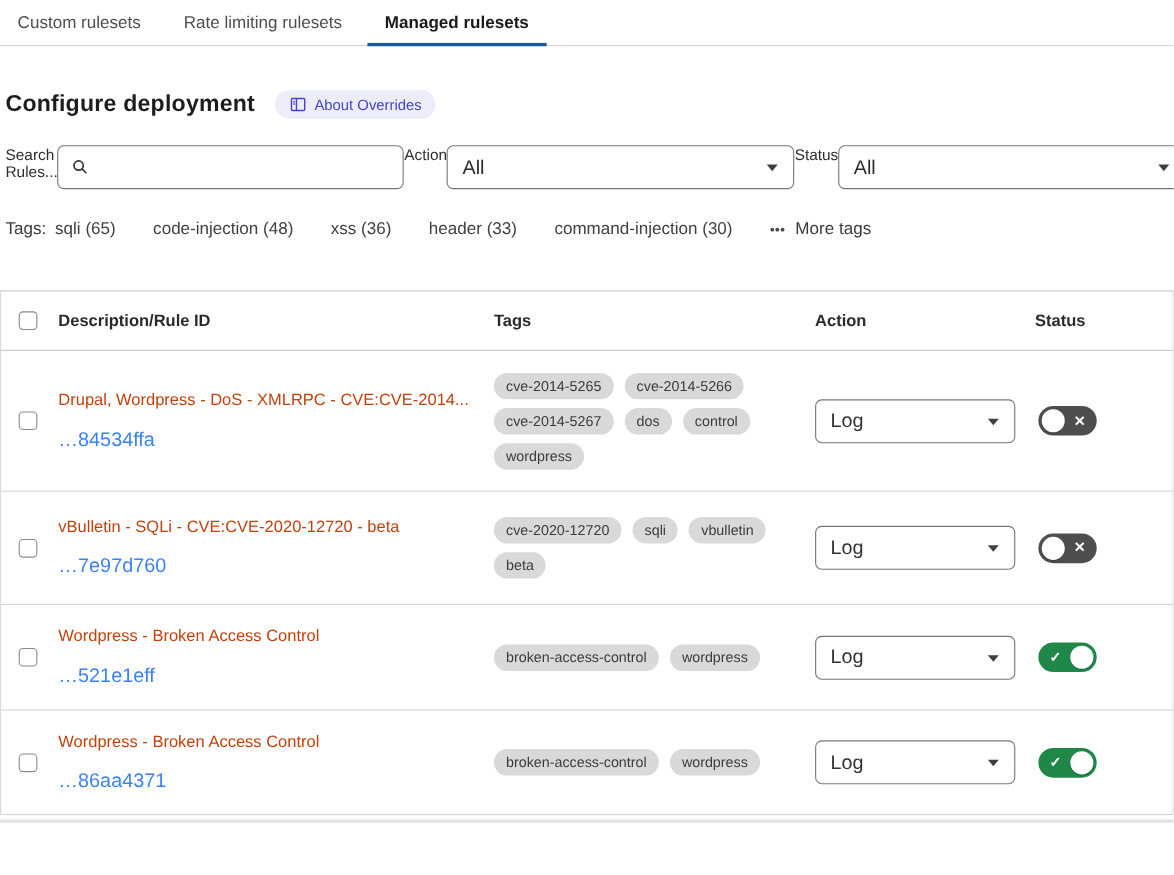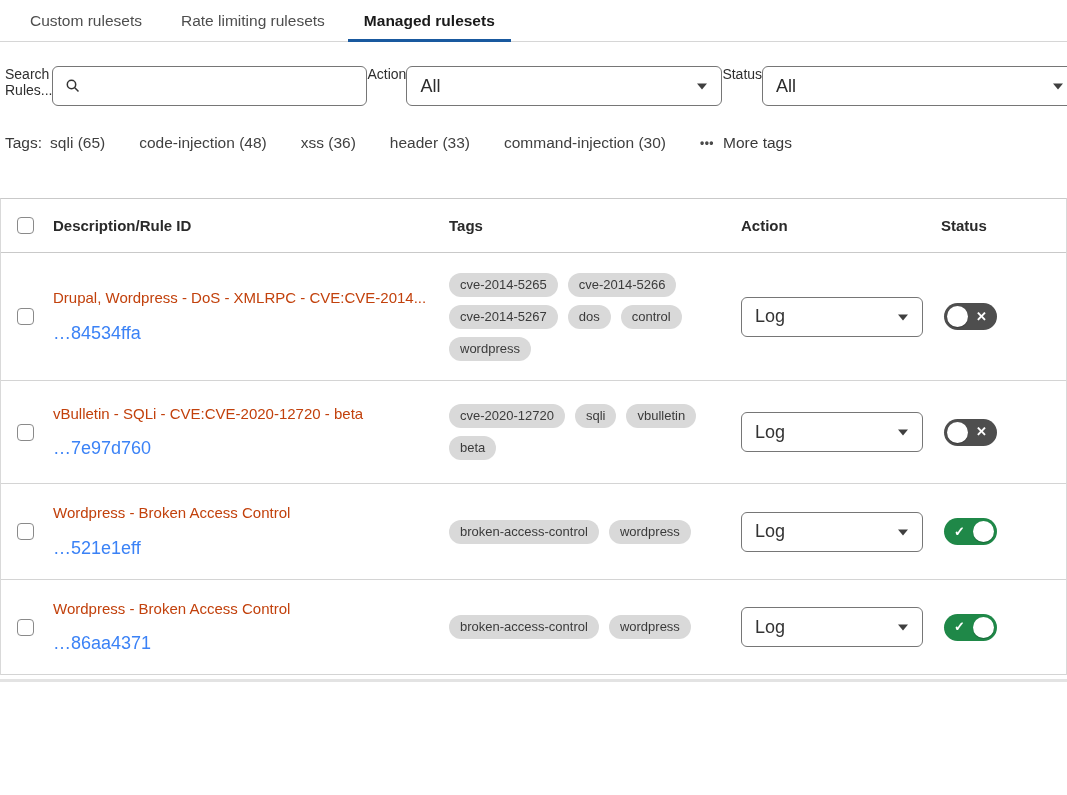--- a/index.html
+++ b/index.html
@@ -4,21 +4,21 @@
 <style>
   * { box-sizing: border-box; margin: 0; padding: 0; }
   html, body { background: #fff; }
   body {
     width: 1067px; height: 795px; overflow: hidden;
     font-family: "Liberation Sans", sans-serif;
     color: #333;
   }
 
   
-  .tabs { display: flex; padding-left: 14px; border-bottom: 1px solid #d6d6d6; }
+  .tabs { display: flex; padding-left: 0; border-bottom: 1px solid #d6d6d6; }
   .tab {
     padding: 12px 16px 9px; font-size: 15.5px; color: #4e4e4e;
     border-bottom: 3px solid transparent; margin-bottom: -1px; cursor: pointer;
     margin-right: 7px; white-space: nowrap;
   }
   .tab.active { color: #1a1a1a; font-weight: 700; border-bottom-color: #19599f; }
 
   
   .heading-row { display: flex; align-items: center; gap: 18px; margin: 40px 0 0 5px; }
   .page-title { font-size: 21px; font-weight: 700; color: #1d1d1d; letter-spacing: 0.2px; }
@@ -111,20 +111,34 @@
 <body>
 
 <div>
 
   <nav class="tabs">
     <div class="tab">Custom rulesets</div>
     <div class="tab">Rate limiting rulesets</div>
     <div class="tab active">Managed rulesets</div>
   </nav>
 
+  <div class="heading-row">
+    <h1 class="page-title">Configure deployment</h1>
+    <span class="badge">
+      <span>
+        <svg width="16" height="16" viewBox="0 0 16 16" fill="none" stroke="#4543c9" stroke-width="1.3">
+          <rect x="2" y="2.5" width="12" height="11" rx="1"></rect>
+          <line x1="6.5" y1="2.5" x2="6.5" y2="13.5"></line>
+          <line x1="3.6" y1="5.5" x2="5" y2="5.5"></line>
+          <line x1="3.6" y1="7.5" x2="5" y2="7.5"></line>
+        </svg>
+      </span>
+      <span>About Overrides</span>
+    </span>
+  </div>
 
   <div class="filters">
     <div class="field">
       <label>Search Rules...</label>
       <span class="search-wrap">
         <span>
           <svg width="16" height="16" viewBox="0 0 16 16" fill="none" stroke="#333" stroke-width="1.5">
             <circle cx="6.5" cy="6.5" r="4.2"></circle>
             <line x1="9.8" y1="9.8" x2="13.5" y2="13.5"></line>
           </svg>

